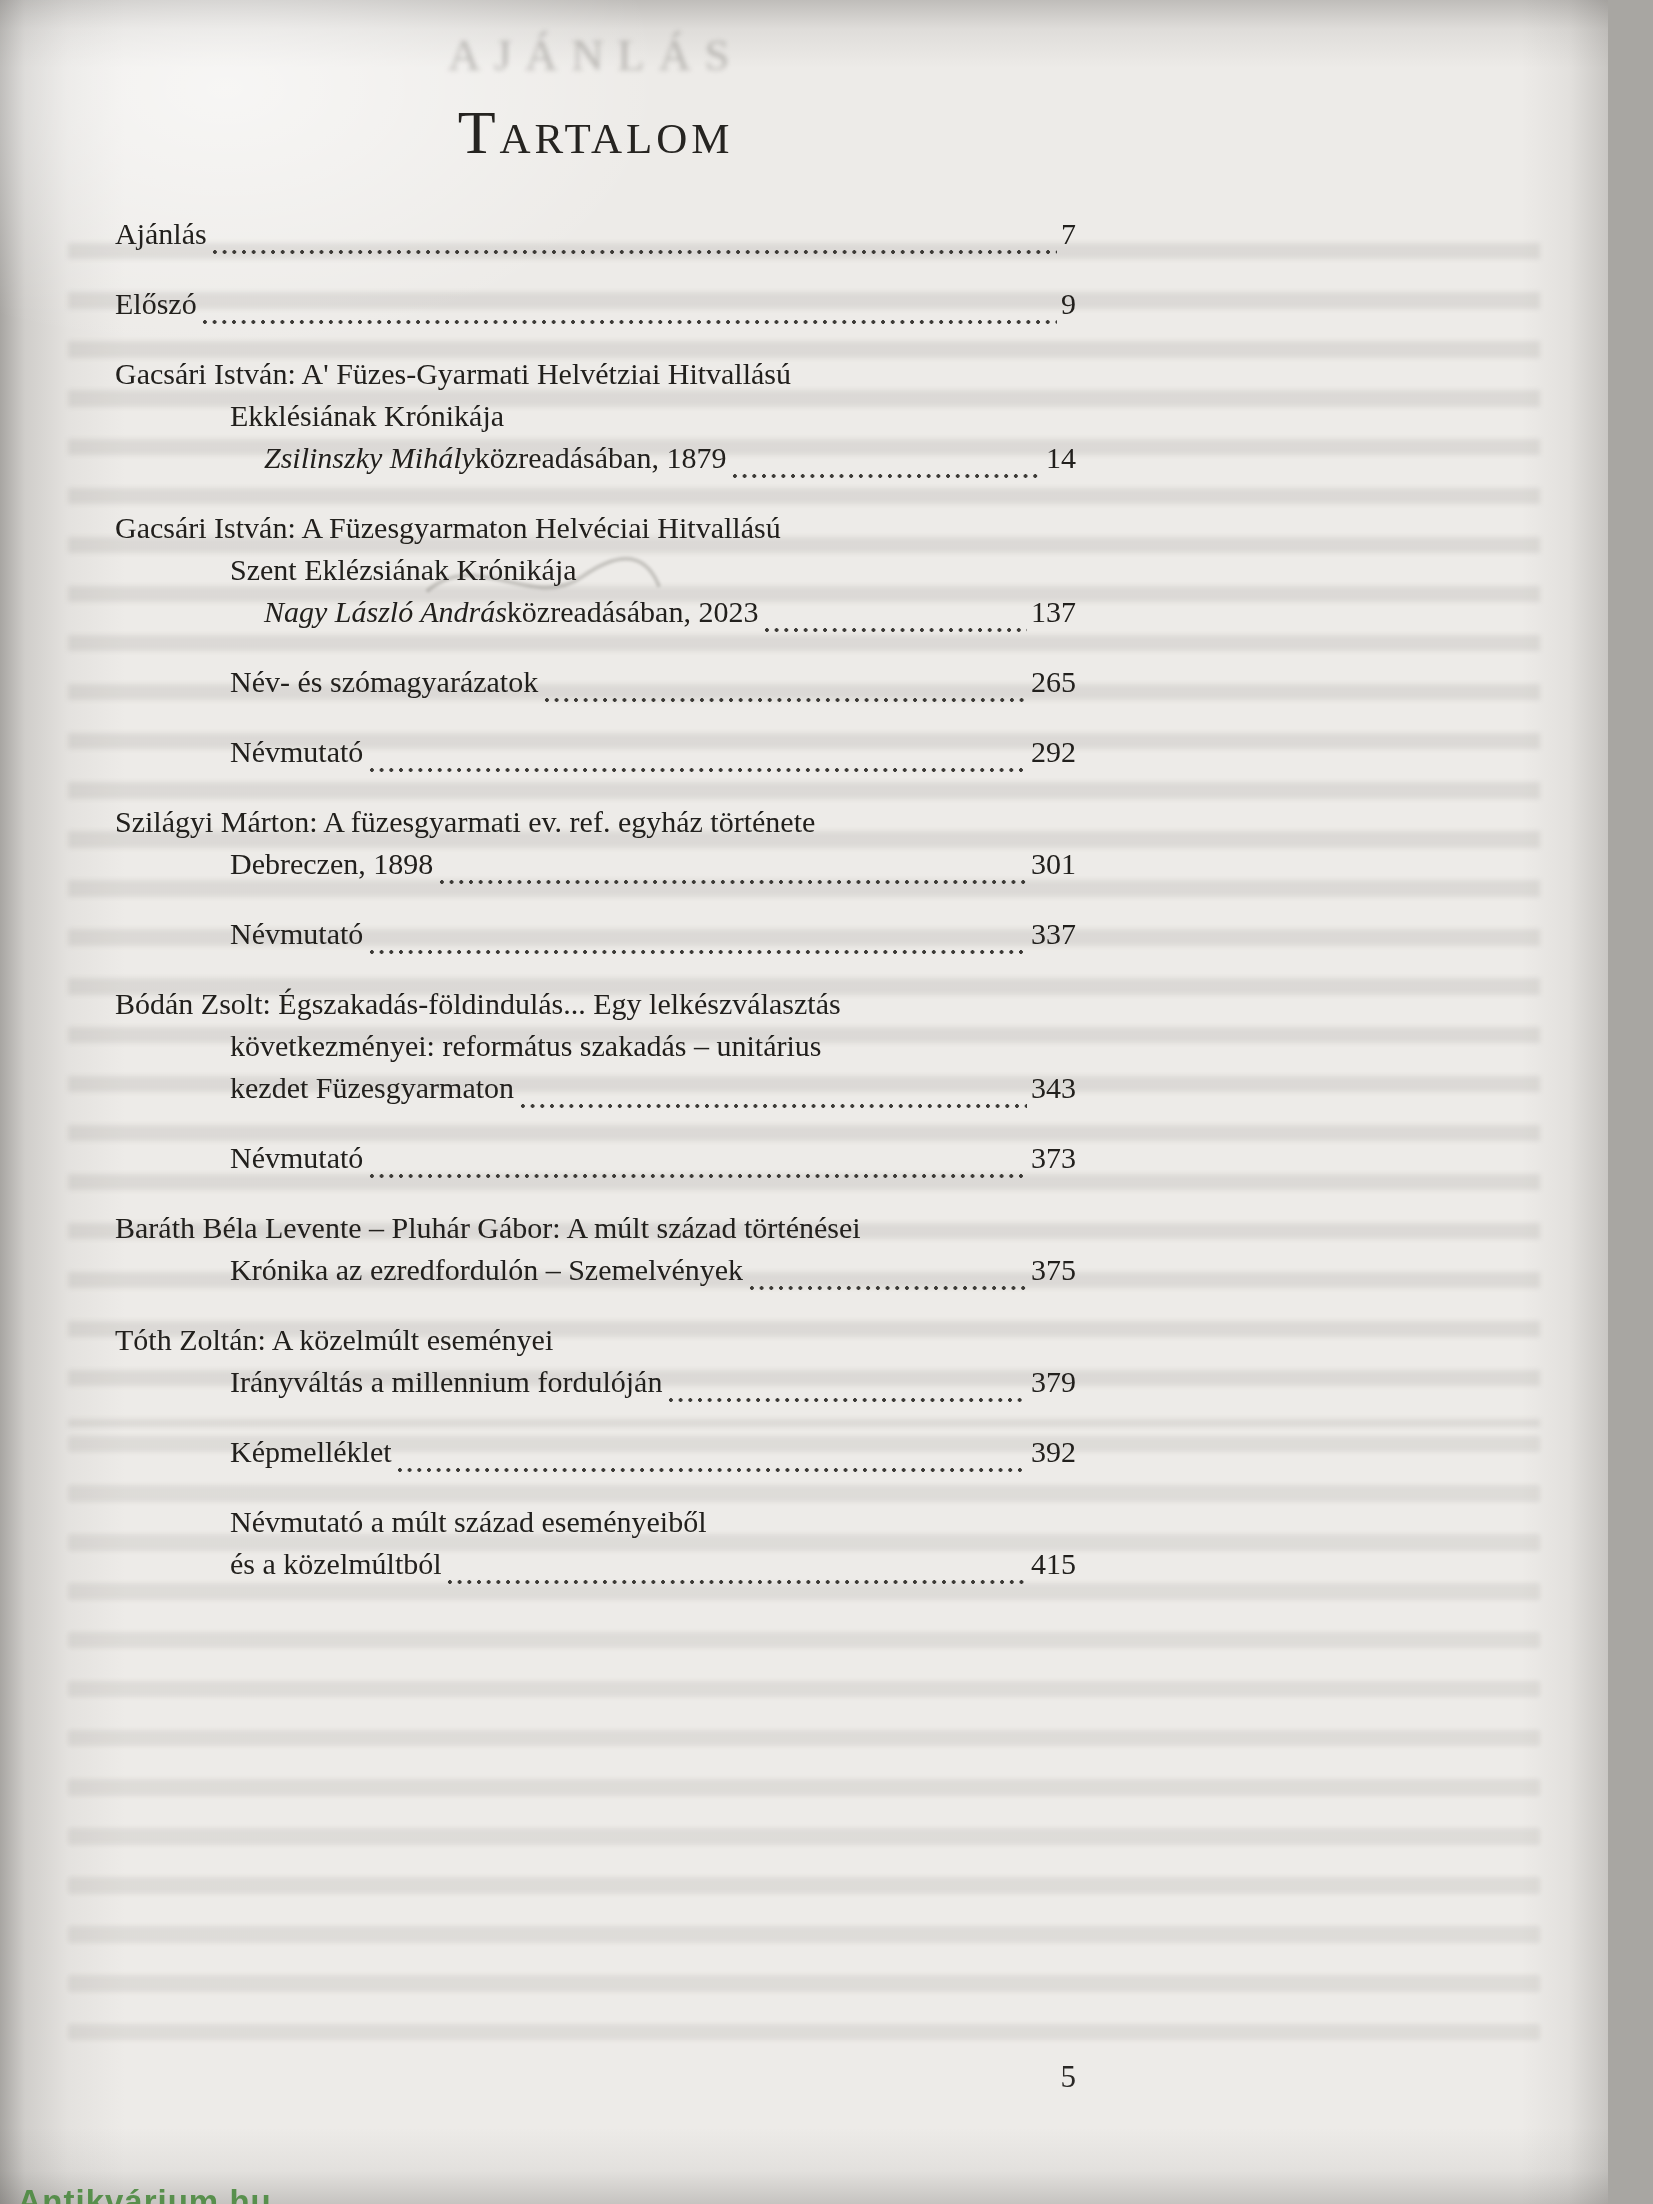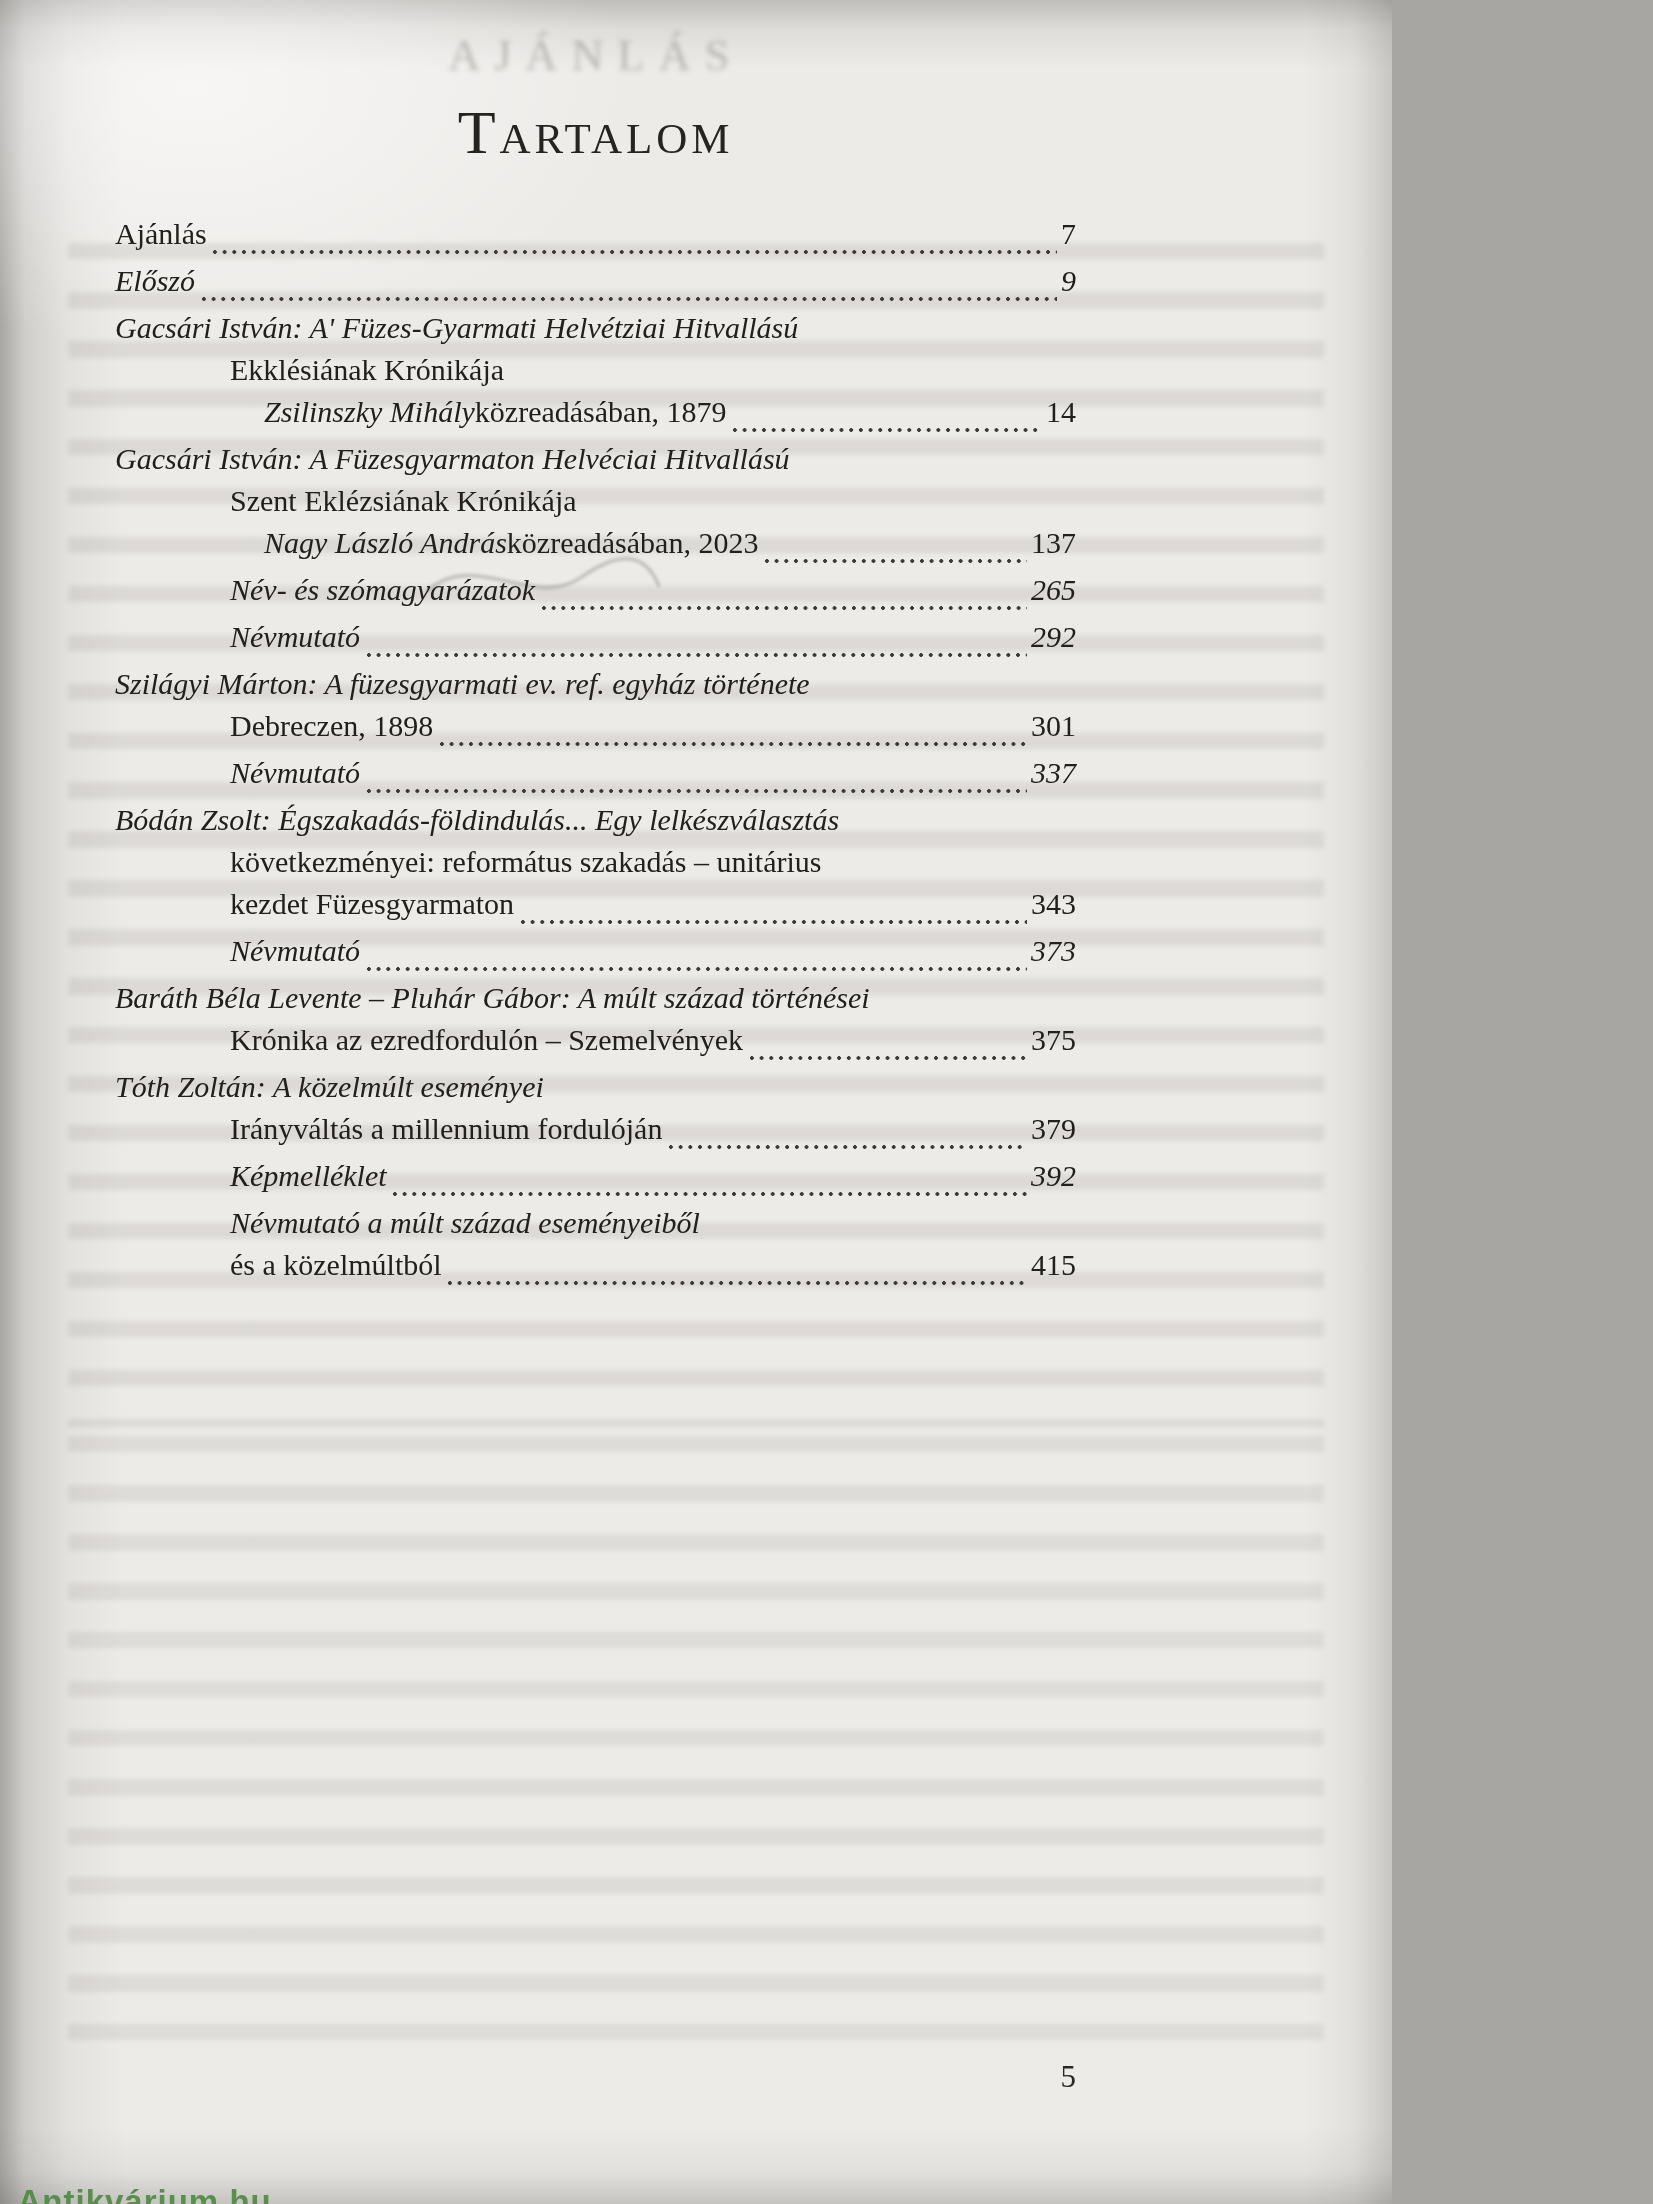--- a/index.html
+++ b/index.html
@@ -1,18 +1,18 @@
 <!DOCTYPE html>
 <html><head>
 <meta charset="utf-8">
 <style>
   html,body{margin:0;padding:0;background:#a8a6a2;}
   .page{
     position:relative;
-    width:1392px;height:2205px;
+    width:1608px;height:2205px;
     overflow:hidden;
     font-family:"Liberation Serif","DejaVu Serif",serif;
     color:#22201d;
     background:
       radial-gradient(ellipse 679px 408px at 14% 4%, rgba(255,255,255,0.55), rgba(255,255,255,0) 65%),
       linear-gradient(90deg, rgba(55,52,48,0.38) 0px, rgba(55,52,48,0.16) 25px, rgba(55,52,48,0.05) 68px, rgba(55,52,48,0) 126px),
       linear-gradient(270deg, rgba(55,52,48,0.20) 0px, rgba(55,52,48,0.06) 39px, rgba(55,52,48,0) 87px),
       linear-gradient(0deg, rgba(55,52,48,0.22) 0px, rgba(55,52,48,0.06) 34px, rgba(55,52,48,0) 78px),
       linear-gradient(180deg, rgba(55,52,48,0.25) 0px, rgba(55,52,48,0.08) 29px, rgba(55,52,48,0) 68px),
       #edebe8;
@@ -43,21 +43,21 @@
     margin:0 0 45px 0;
     text-align:center;
     font-size:62px;
     font-weight:normal;
     font-variant:small-caps;
     letter-spacing:3.9px;
     color:#262421;
   }
   .toc{font-size:30px;line-height:42px;}
   .toc-line{display:flex;align-items:flex-end;white-space:nowrap;}
-  .toc-line.gap{margin-top:5px;font-style:italic;}
+  .toc-line.gap{margin-top:28px;}
   .toc-line.indent{padding-left:115px;}
   .seg.italic{font-style:italic;margin-left:34px;}
   .leader{
     flex:1 1 auto;
     height:6.8px;
     margin:0 3.9px 0 5.8px;
     background-image:radial-gradient(circle at 2.9px 3.9px, #3c3a36 1.7px, rgba(0,0,0,0) 2.1px);
     background-size:9.7px 6.8px;
     background-repeat:repeat-x;
   }

